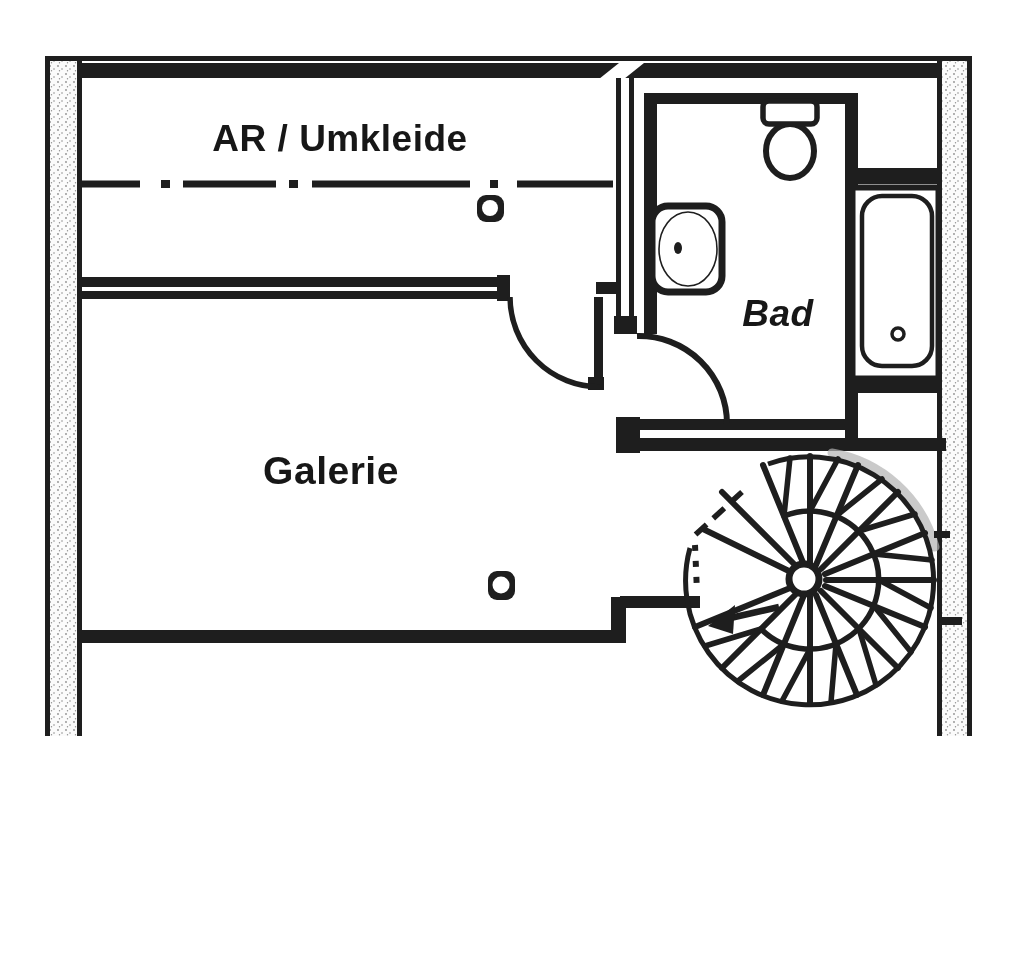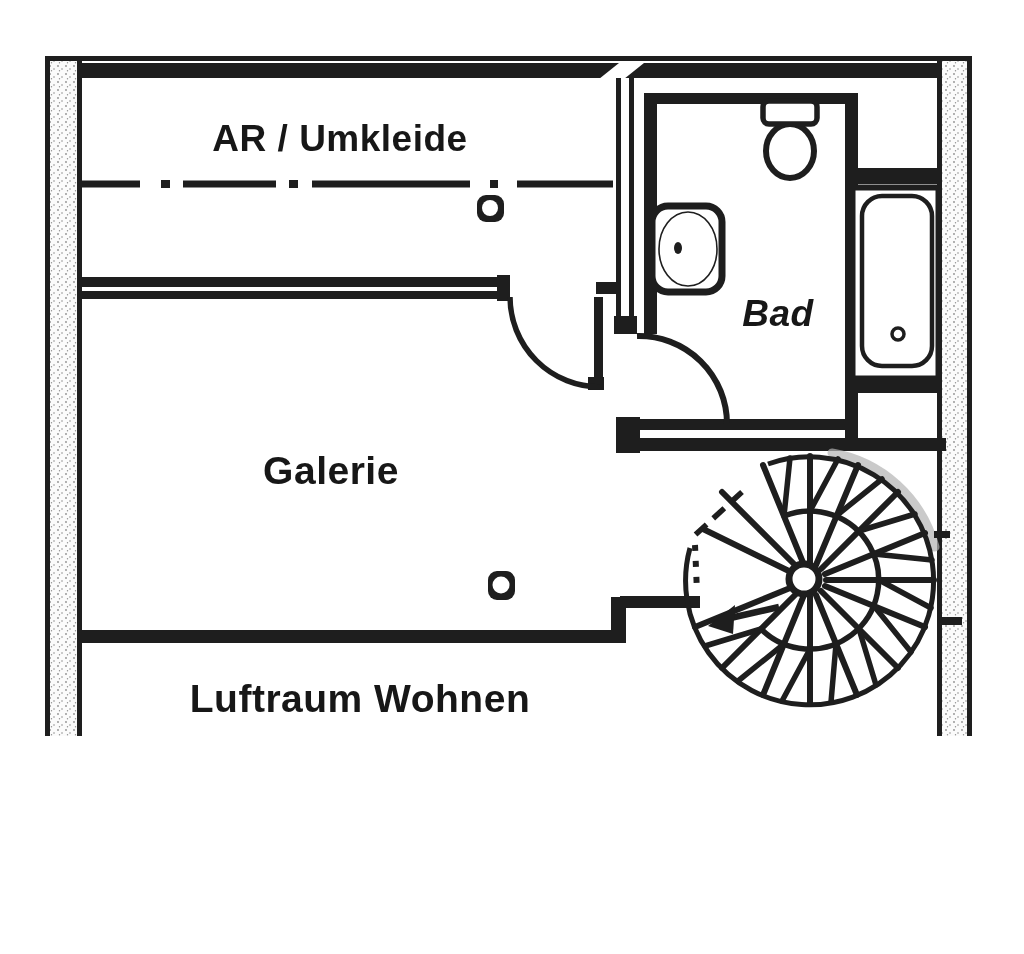--- a/index.html
+++ b/index.html
@@ -146,14 +146,13 @@
 
     <g>
       <path class="ln" stroke-width="7" d="M653 786H666M690 786H812M888 786H962"></path>
       <path class="ln" stroke-width="8" d="M845 786h9"></path>
     </g>
   </svg>
 
   <div class="room-label lbl-ar">AR / Umkleide</div>
   <div class="room-label lbl-galerie">Galerie</div>
   <div class="room-label lbl-bad">Bad</div>
-  <div class="room-label lbl-luftraum">Luftraum Wohnen</div>
 </div>
 
 </body></html>

